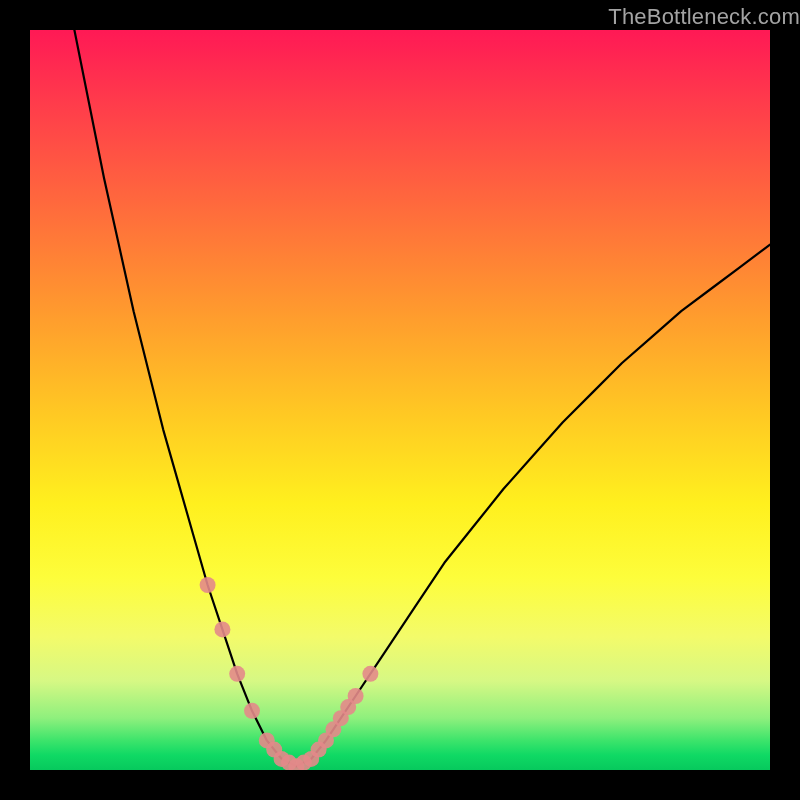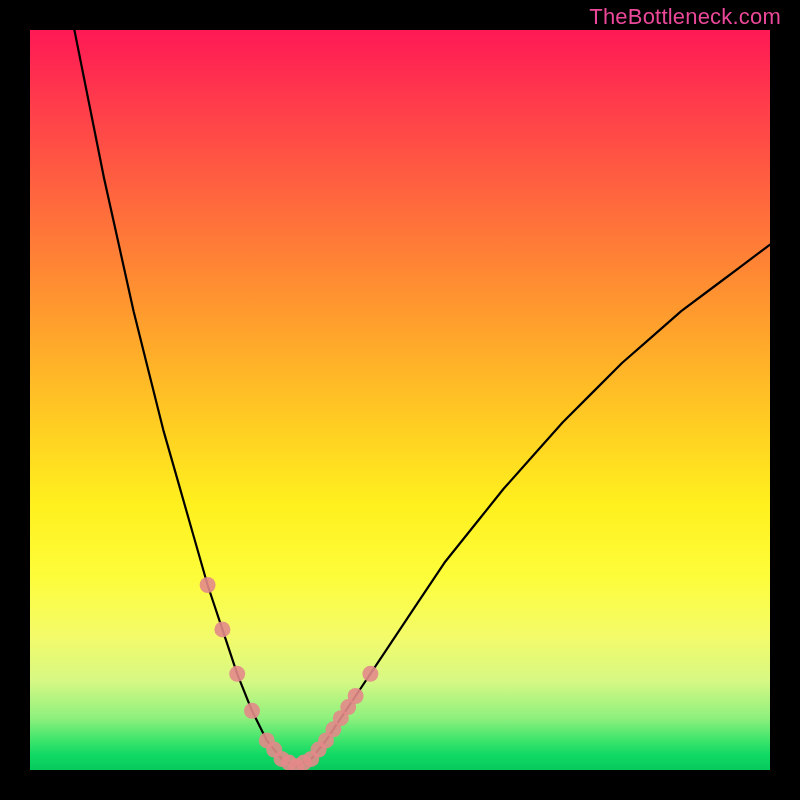--- a/index.html
+++ b/index.html
@@ -13,22 +13,22 @@
   }
   .frame {
     position: relative;
     width: 800px;
     height: 800px;
     background: #000;
   }
   .watermark {
     position: absolute;
     top: 4px;
-    right: 19px;
-    color: #ec4899;
+    right: 0;
+    color: #a3a3a3;
     font-size: 22px;
     font-weight: 500;
     letter-spacing: 0.2px;
     z-index: 5;
   }
   .plot-area {
     position: absolute;
     left: 30px;
     top: 30px;
     width: 740px;

